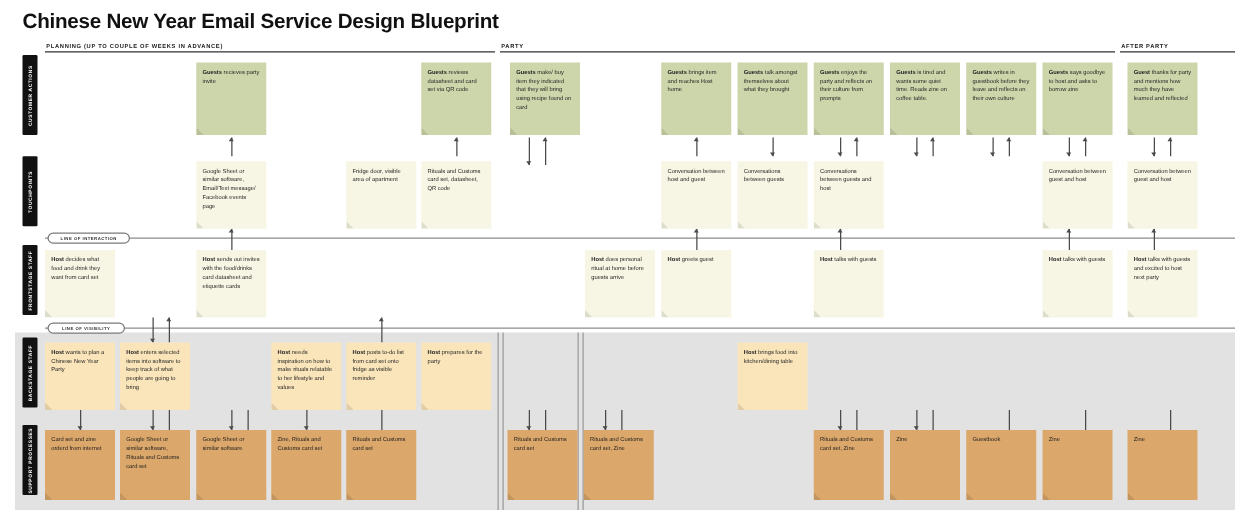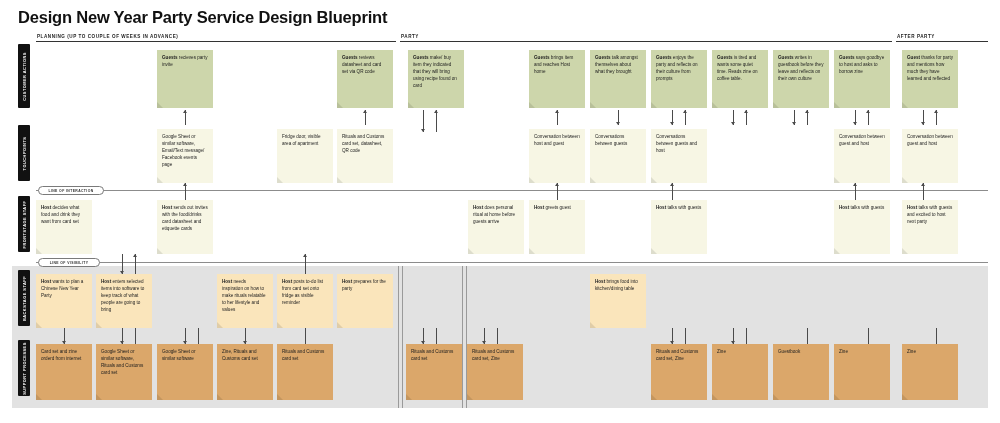--- a/index.html
+++ b/index.html
@@ -92,21 +92,21 @@
     border-right:2.1px solid transparent;
   }
   .conn-head.up   { border-bottom:3px solid #4a4a4a; }
   .conn-head.down { border-top:3px solid #4a4a4a; }
 </style>
 </head>
 <body>
 
 <div id="board">
 
-  <div class="page-title">Design New Year Party Service Design Blueprint</div>
+  <div class="page-title">Chinese New Year Email Service Design Blueprint</div>
 
   <div id="bands-host">
       <div class="band" style="top: 266px; height: 142px;"></div>
     </div>
   <div id="phases-host">
       <div class="phase" style="left: 36px; top: 34px; width: 360px;">
         <div class="phase-label">PLANNING (UP TO COUPLE OF WEEKS IN ADVANCE)</div>
         <div class="phase-rule"></div>
       </div>
       <div class="phase" style="left: 400px; top: 34px; width: 492px;">

